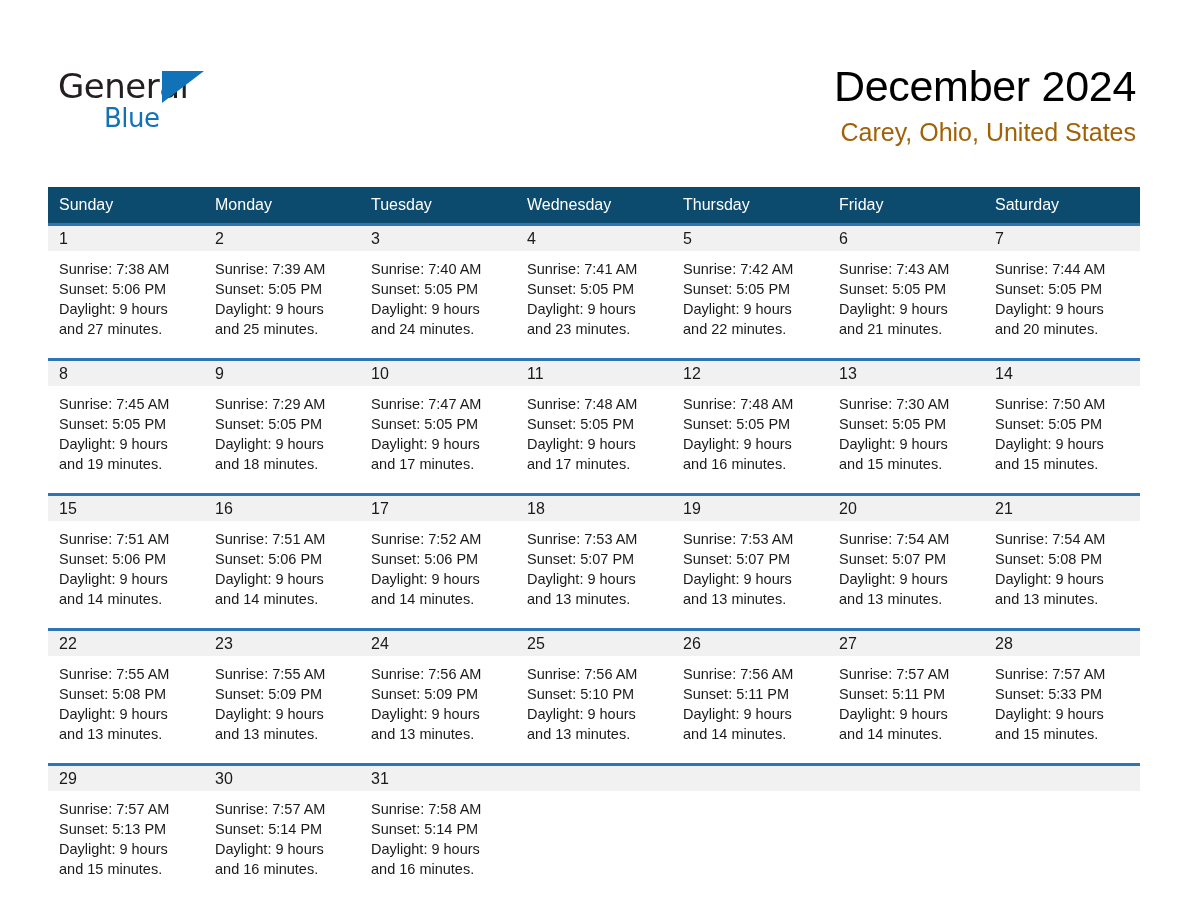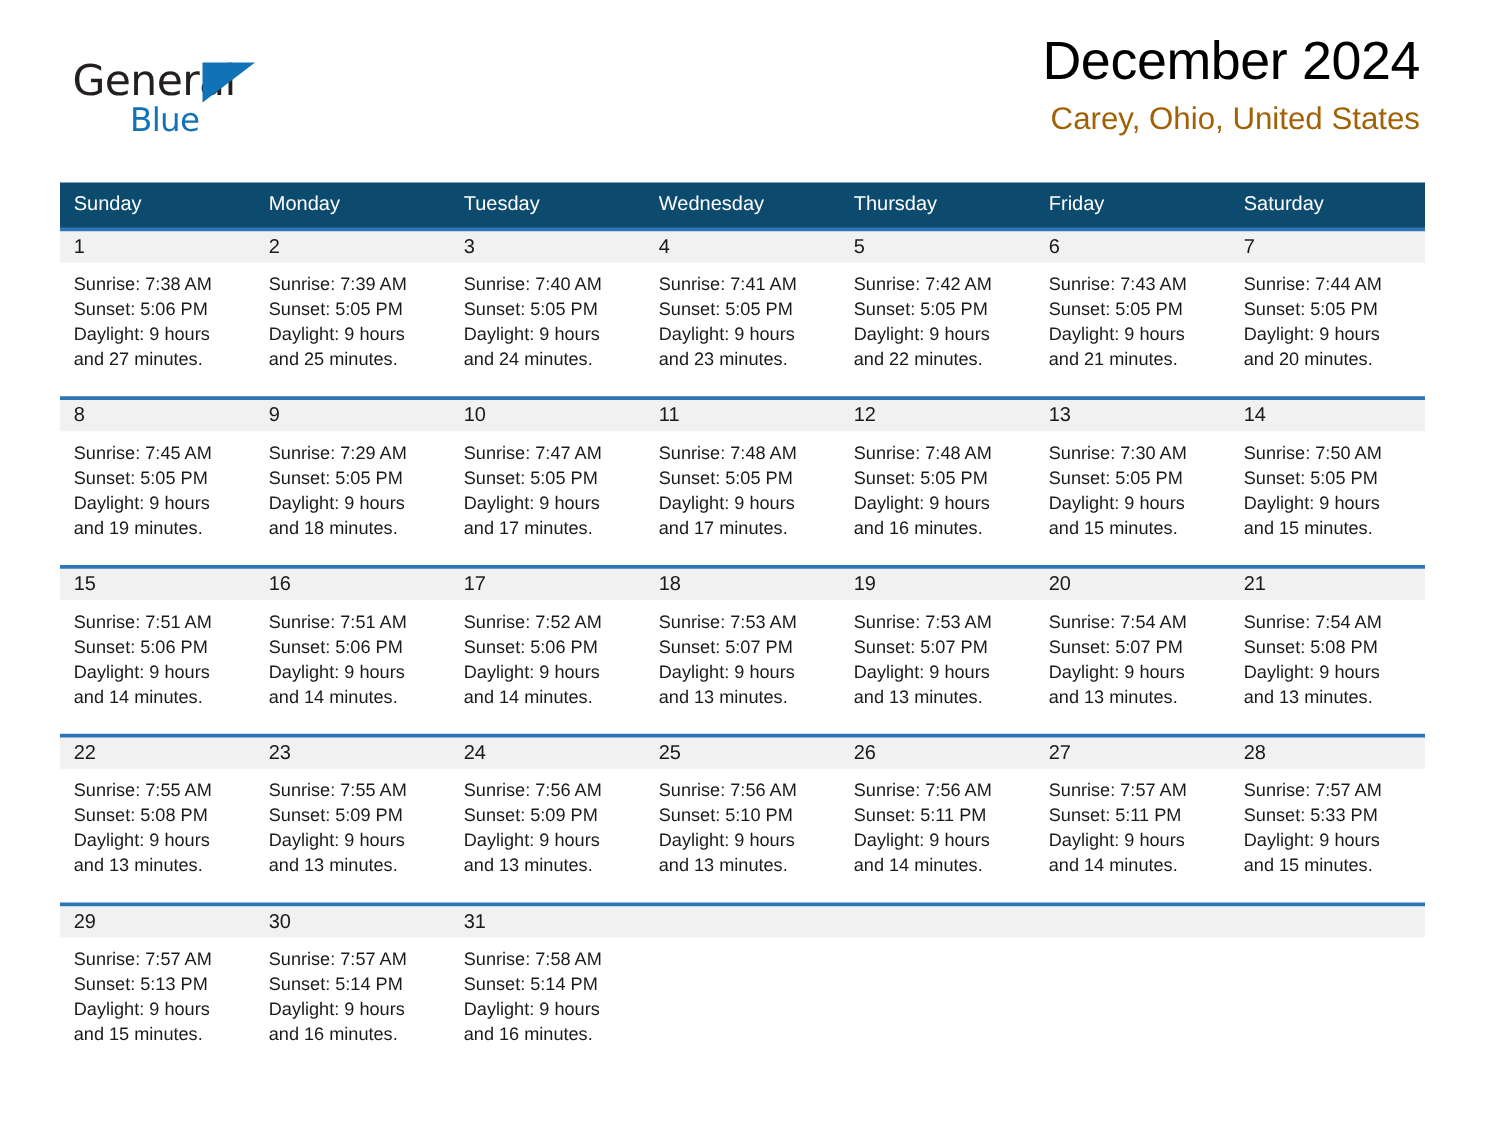--- a/index.html
+++ b/index.html
@@ -18,22 +18,23 @@
   .page {
     width: 1188px;
     height: 918px;
     box-sizing: border-box;
     padding: 0 48px;
     position: relative;
   }
 
   
   .header {
-    height: 146px;
+    height: 166px;
     position: relative;
+    margin-top: 21px;
   }
   .logo {
     position: absolute;
     left: 10px;
     top: 48px;
     line-height: 1;
     user-select: none;
   }
   .logo-row1 {
     display: block;
@@ -63,21 +64,21 @@
   .logo-blue {
     font-size: 26px;
     color: #1272b8;
     letter-spacing: -0.5px;
     font-family: "DejaVu Sans", sans-serif;
   }
 
   .title-block {
     position: absolute;
     right: 4px;
-    top: 26px;
+    top: 42px;
     text-align: right;
   }
   .month-title {
     font-size: 43px;
     font-weight: normal;
     color: #000000;
     margin: 0;
     line-height: 1.08;
     letter-spacing: -0.3px;
   }

